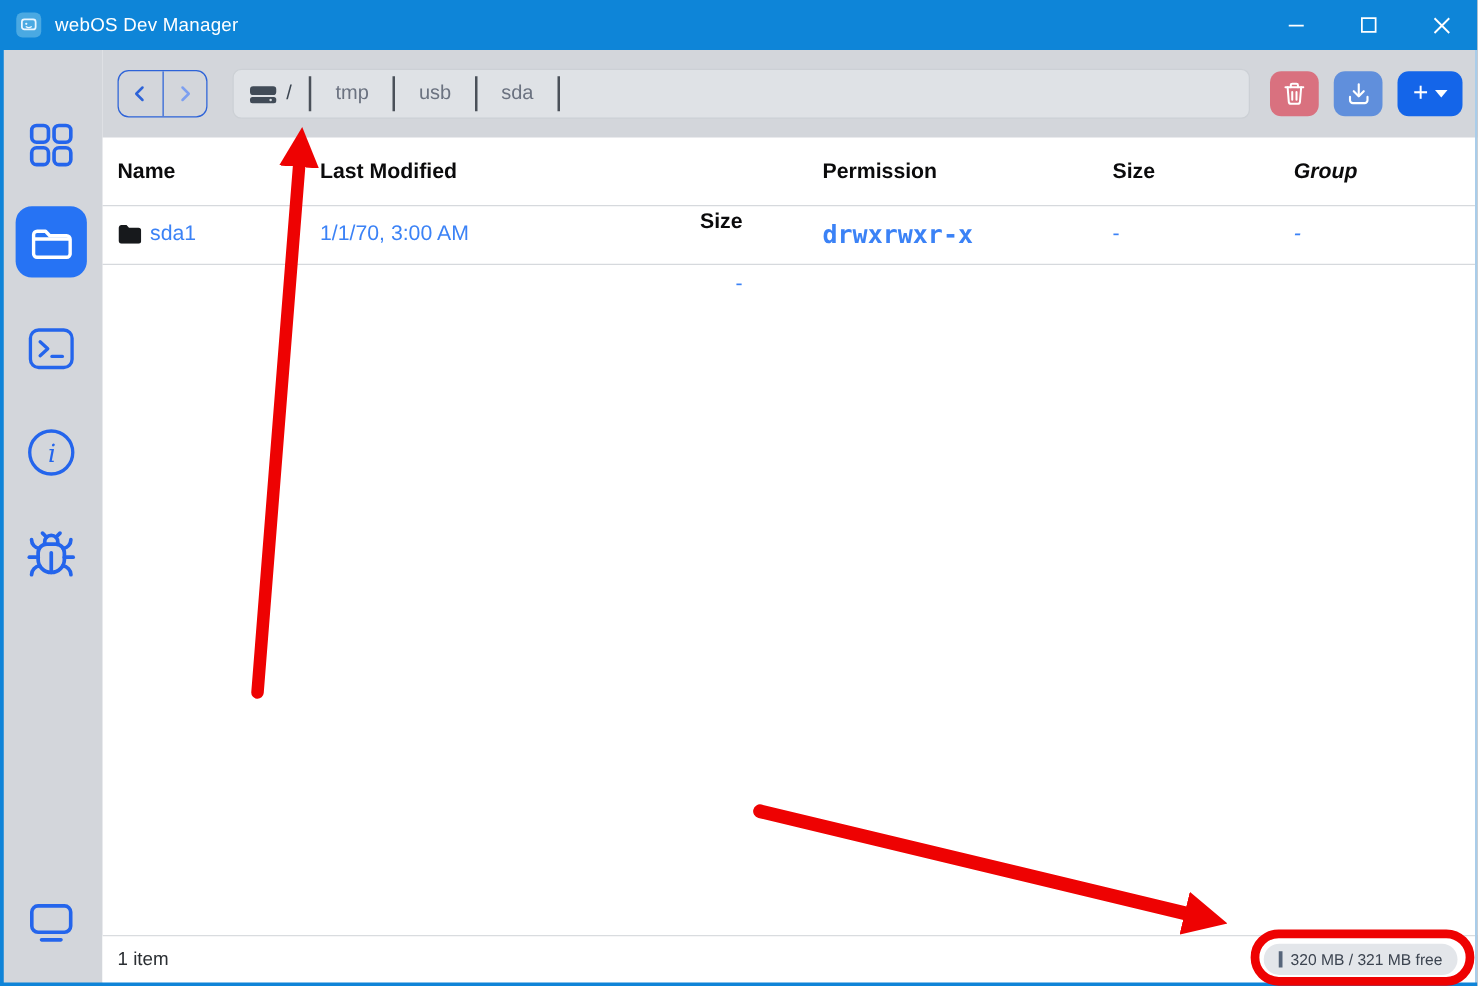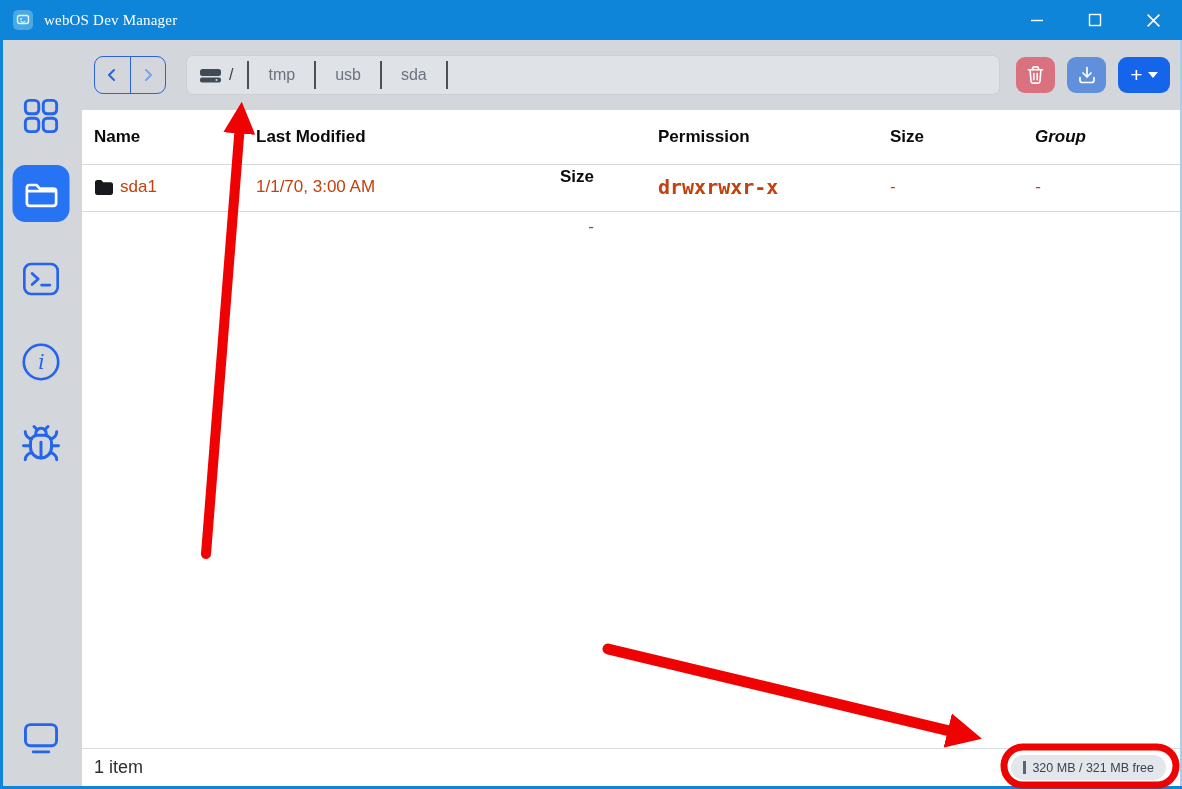--- a/index.html
+++ b/index.html
@@ -10,21 +10,21 @@
   }
   
   .edge { position:absolute; z-index:5; }
   .edge-left { left:0; top:40px; bottom:0; width:3px; background:#0f84d8; }
   .edge-bottom { left:0; right:0; bottom:0; height:3px; background:#0f84d8; }
   .edge-right { right:0; top:40px; bottom:0; width:2px; background:#a9cdea; }
 
   
   .titlebar {
     position:absolute; left:0; top:0; width:1182px; height:40px;
-    background:#0e85d8; display:flex; align-items:center; padding-left:13px;font-family:Liberation Serif, serif;
+    background:#0e85d8; display:flex; align-items:center; padding-left:13px;
   }
   .app-icon {
     width:20px; height:20px; border-radius:5px; background:#4aa9e2;
     display:flex; align-items:center; justify-content:center; margin-right:11px;
   }
   .titlebar .title { color:#ffffff; font-size:15px; letter-spacing:.2px; }
   .win-controls { position:absolute; right:0; top:0; height:40px; display:flex; }
   .win-btn { width:58px; height:40px; display:flex; align-items:center; justify-content:center;
     background:transparent; border:none; cursor:pointer; }
 
@@ -63,39 +63,39 @@
   .act-download { background:#608fdc; }
   .act-add { background:#1465e9; width:52px; gap:5px; }
   .act-add .plus { color:#fff; font-size:21px; font-weight:400; line-height:1; margin-top:-2px; }
   .caret-down { width:0; height:0; border-left:5px solid transparent; border-right:5px solid transparent;
     border-top:6px solid #ffffff; }
 
   
   .table-area { position:absolute; left:82px; top:110px; right:0; bottom:41px; background:#fff; }
   .thead { position:absolute; left:0; top:0; right:0; height:55px; border-bottom:1px solid #d6d9dd; }
   .trow { position:absolute; left:0; top:52px; right:0; height:50px; border-bottom:1px solid #d6d9dd; cursor:pointer; }
-  .cell { position:absolute; top:50%; transform:translateY(-50%); font-size:17px; color:#c2410c; white-space:nowrap; }
+  .cell { position:absolute; top:50%; transform:translateY(-50%); font-size:17px; color:#3b82f6; white-space:nowrap; }
   .thead .cell { font-weight:700; color:#0b0b0c; }
   .c-name { left:12px; }
   .c-name-text { left:38px; }
   .c-modified { left:174px; }
   .c-size { left:420px; width:92px; text-align:right;margin-top:40px; }
   .c-perm { left:576px; }
   .c-perm-mono { font-family:"DejaVu Sans Mono", monospace; font-size:20px;font-weight:bold; }
   .c-owner { left:808px; }
   .c-group { left:953px;font-style:italic; }
   .row-folder-icon { position:absolute; left:12px; top:50%; transform:translateY(-50%); display:flex; }
 
   
   .statusbar {
     position:absolute; left:82px; right:2px; bottom:3px; height:38px; background:#ffffff;
     border-top:1px solid #d9dcdf; display:flex; align-items:center; justify-content:space-between;
     padding:0 14px 0 12px; z-index:2;
   }
-  .items-count { font-size:18px; color:#2b2f33; }
+  .items-count { font-size:15px; color:#2b2f33; }
   .storage-pill {
     height:25px; border-radius:13px; background:#e3e6ea; display:flex; align-items:center;
     padding:7px 12px; gap:6px; font-size:12.5px; color:#3c4450;
   }
   .usage-bar { width:3px; height:13px; background:#56657a; flex:none; }
 
   
   .ann-svg { position:absolute; left:0; top:0; z-index:50; pointer-events:none; }
   .ann-text {
     position:absolute; left:165px; top:566px; z-index:50; pointer-events:none;

